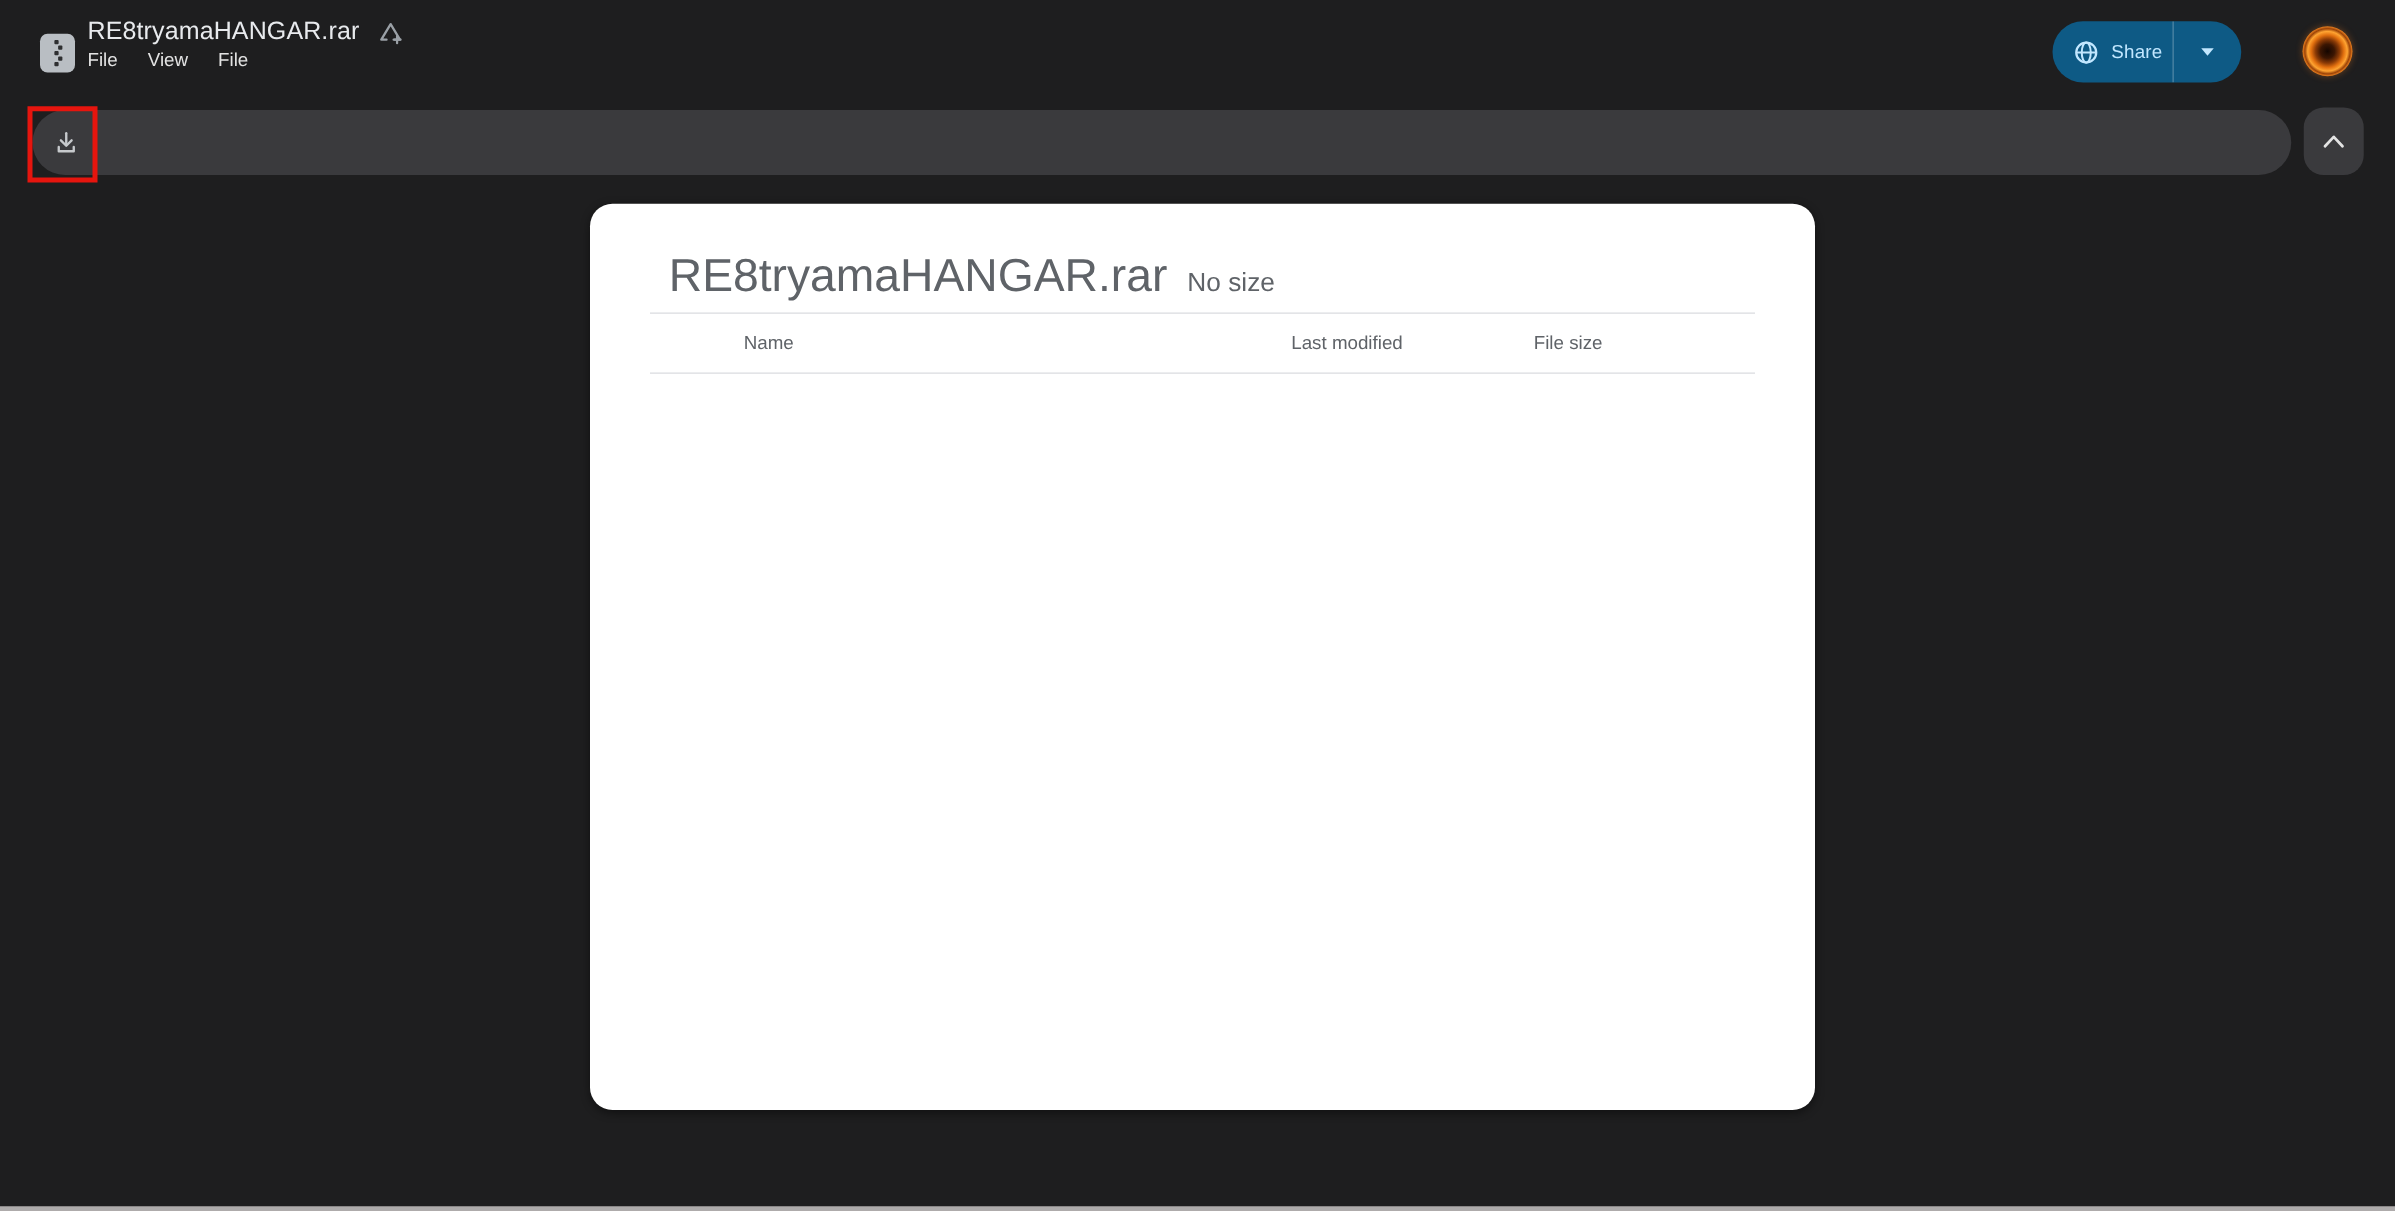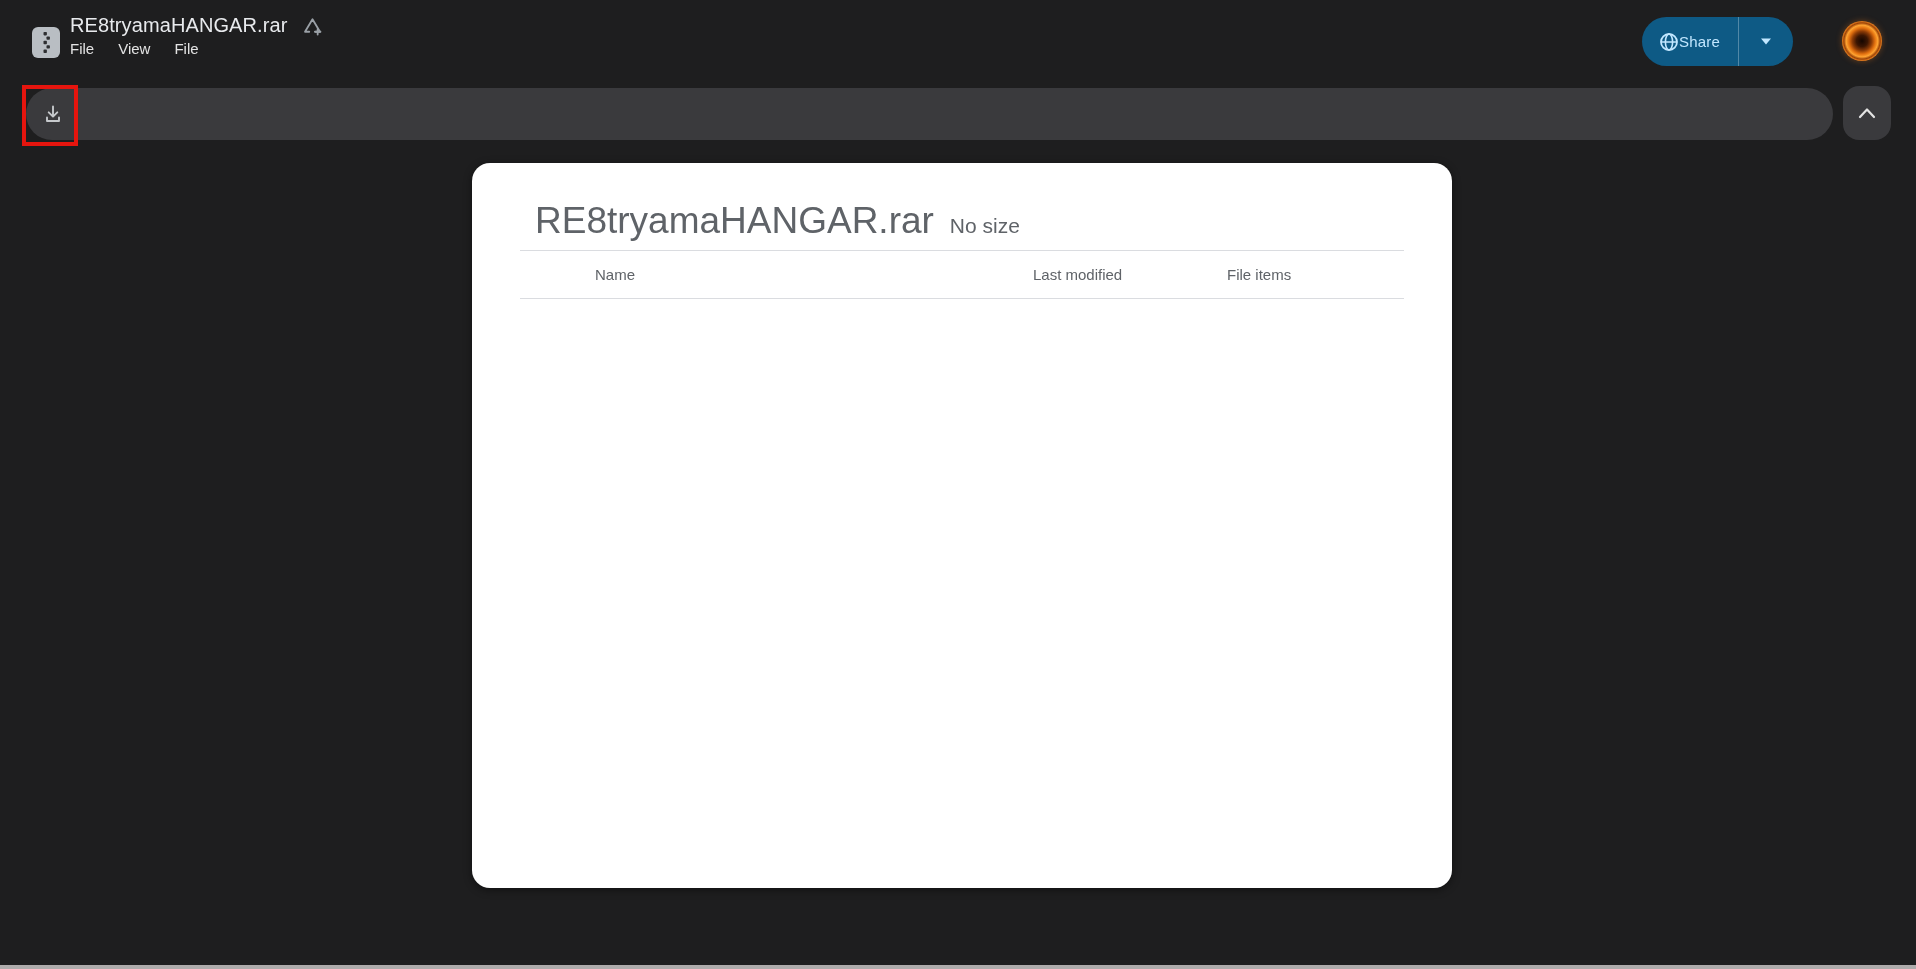--- a/index.html
+++ b/index.html
@@ -33,21 +33,21 @@
 
   
   .share-pill {
     position: absolute; left: 1642px; top: 17px;
     width: 151px; height: 49px; border-radius: 25px;
     background: #0e5a85;
     display: flex; align-items: stretch; overflow: hidden;
   }
   .share-main {
     flex: 1 1 auto; display: flex; align-items: center;
-    padding-left: 17px; cursor: pointer;
+    padding-left: 17px; gap: 10px; cursor: pointer;
   }
   .share-label { color: #c2e7ff; font-size: 15px; font-weight: 500; letter-spacing: 0.2px; }
   .share-divider { width: 1px; background: rgba(255,255,255,0.28); }
   .share-caret {
     width: 54px; display: flex; align-items: center; justify-content: center; cursor: pointer;
   }
   .avatar {
     position: absolute; left: 1842px; top: 21px;
     width: 40px; height: 40px; border-radius: 50%;
     background:
@@ -185,18 +185,18 @@
 
 <div class="card">
   <div class="card-title-row">
     <span class="card-title">RE8tryamaHANGAR.rar</span>
     <span class="card-status">No size</span>
   </div>
   <div class="card-divider"></div>
   <div class="table-header-row">
     <span class="col-label col-name">Name</span>
     <span class="col-label col-modified">Last modified</span>
-    <span class="col-label col-size">File items</span>
+    <span class="col-label col-size">File size</span>
   </div>
   <div></div>
 </div>
 
 <div class="bottom-strip"></div>
 
 </body></html>

